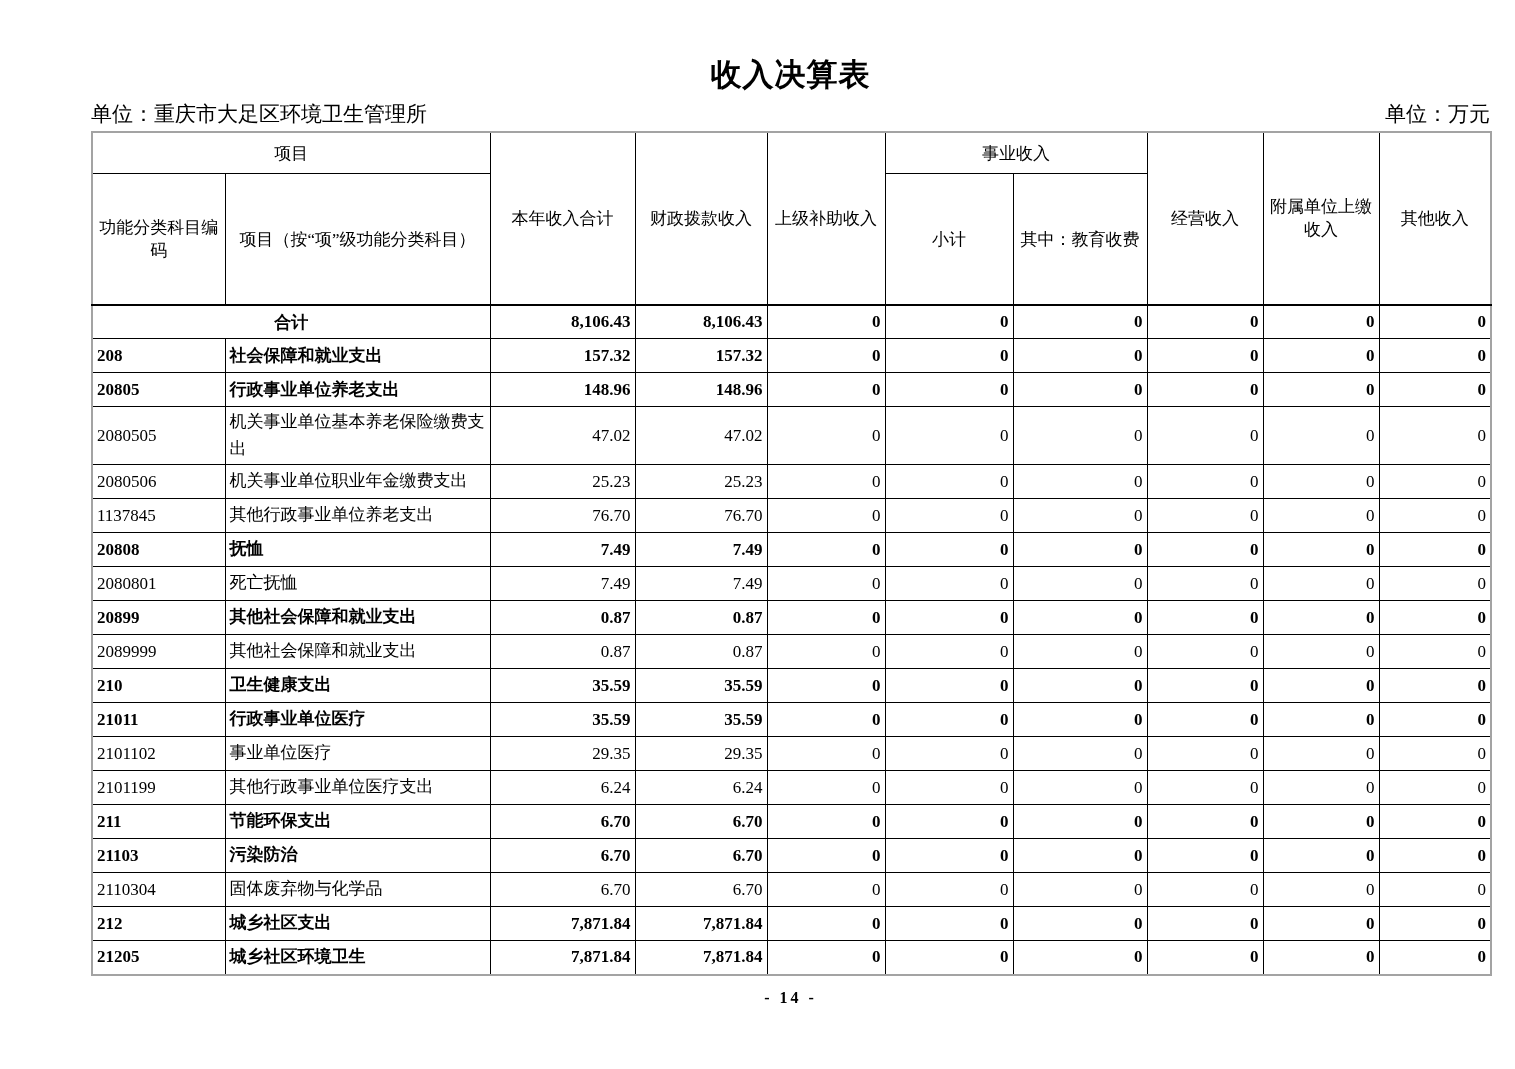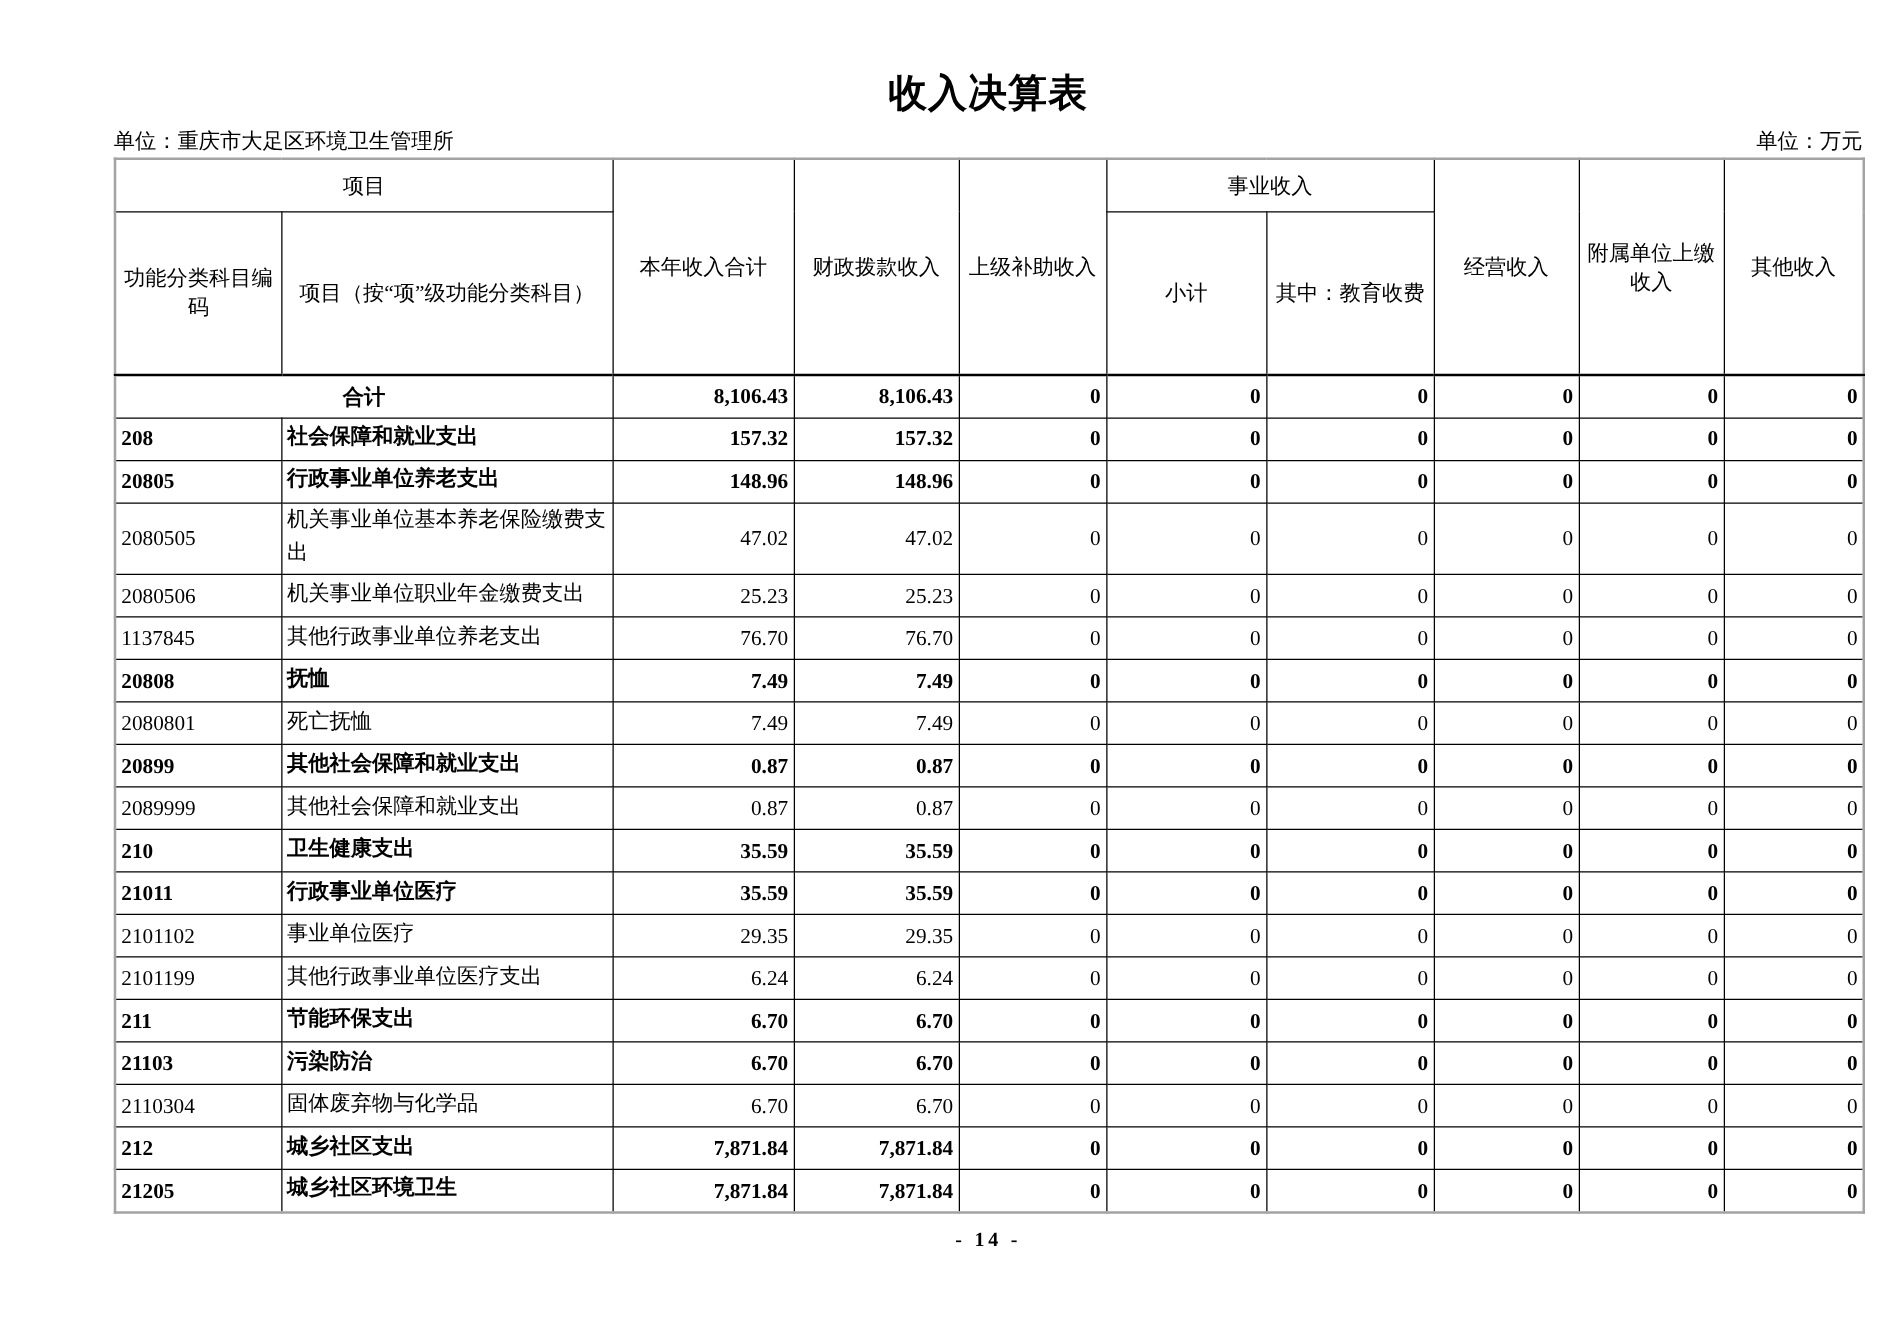--- a/index.html
+++ b/index.html
@@ -28,24 +28,25 @@
   .meta-code {
     margin-top: 18px;
     text-align: right;
     font-size: 17px;
     line-height: 1.2;
   }
   .meta-row {
     display: flex;
     justify-content: space-between;
     align-items: flex-start;
-    font-size: 17px;
+    font-size: 21px;
     margin-top: 8px;
     margin-bottom: 3px;
     line-height: 1.2;
+    font-family: Liberation Mono, monospace;
   }
   table.fin {
     border-collapse: collapse;
     table-layout: fixed;
     width: 1399px;
     border: 2px solid #a3a3a3;
   }
   table.fin th, table.fin td {
     border: 1px solid #000;
     font-size: 17px;
@@ -57,21 +58,21 @@
     text-align: center;
     vertical-align: middle;
   }
   thead tr.h1 { height: 42px; }
   thead tr.h2 { height: 131px; }
   
   thead th.hb, thead tr.h2 th { border-bottom: 2px solid #000; }
   tbody tr { height: 34px; }
   tbody td { vertical-align: middle; }
   td.code { text-align: left; padding-left: 3px; }
-  td.name { text-align: left; padding-left: 6px; line-height: 1.55; font-family: Liberation Mono, monospace; }
+  td.name { text-align: left; padding-left: 6px; line-height: 1.55; }
   td.num  { text-align: right; padding-right: 11px; }
   tr.bold td { font-weight: bold; }
   tr.total-row td { border-top: 2px solid #000; }
   td.center { text-align: center; }
   .page-footer {
     margin-top: 13px;
     text-align: center;
     font-size: 16px;
     letter-spacing: 3px;
     font-weight: bold;

